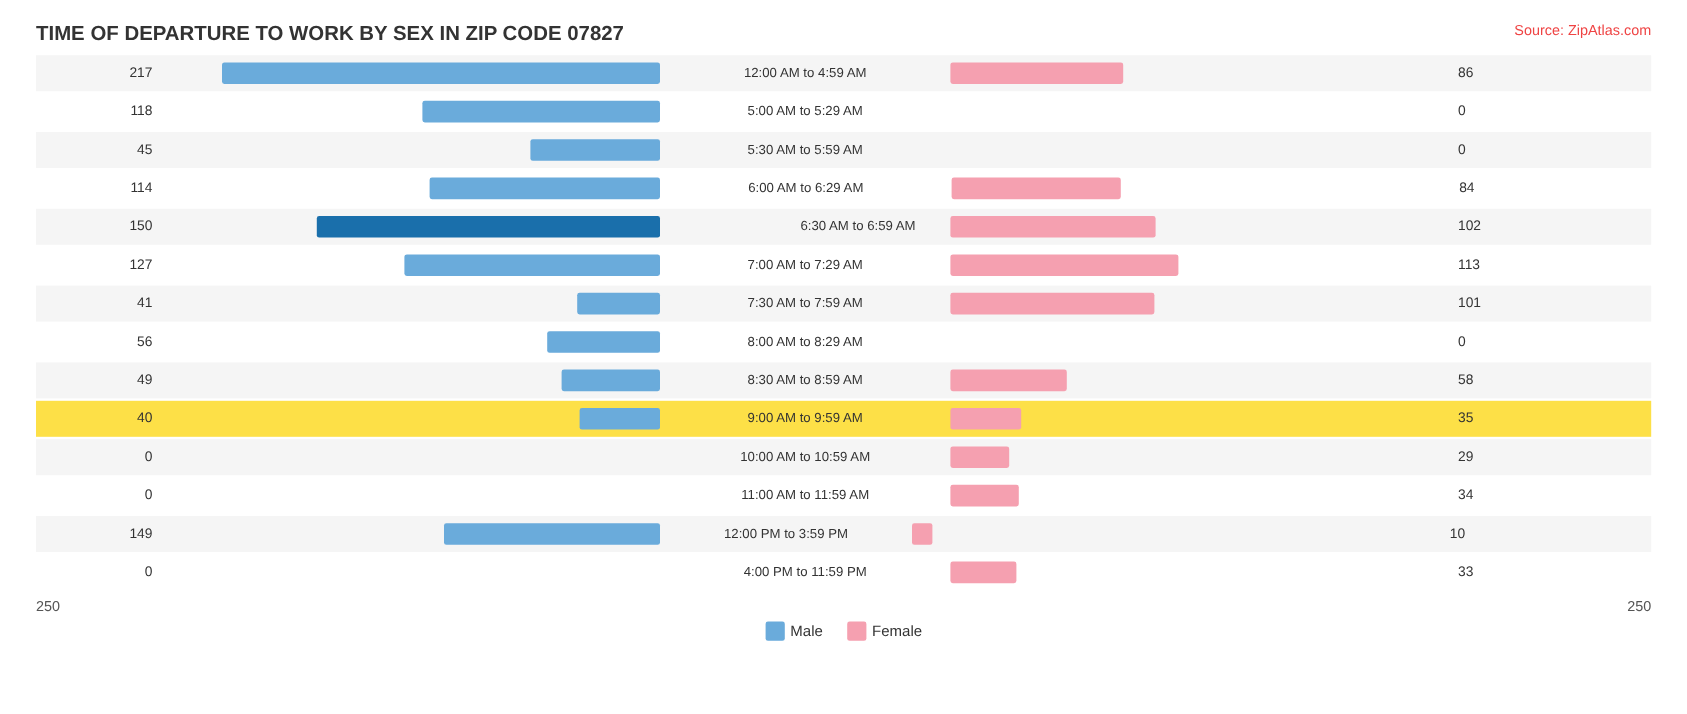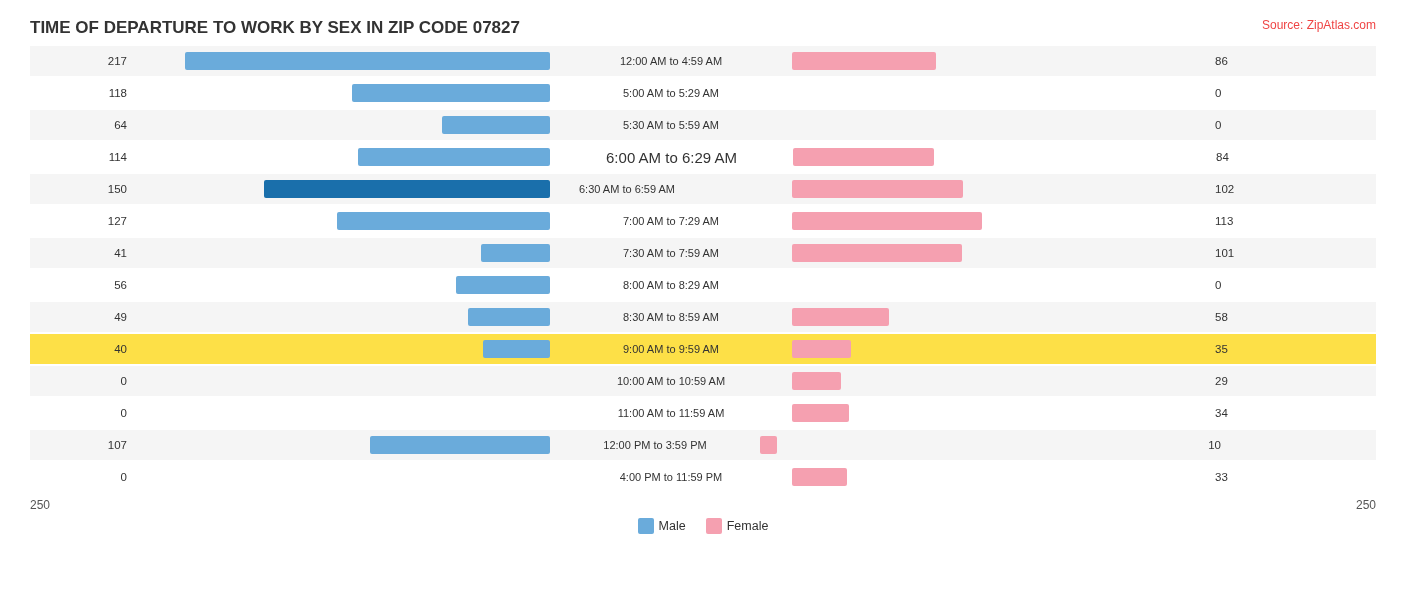--- a/index.html
+++ b/index.html
@@ -172,21 +172,21 @@
         <div style="width:420px; display:flex; align-items:center; height:22px;">
           <div class="bar-female" style="width:0px; background:#f5a0b0; height:18px; border-radius:2px;"></div>
         </div>
         <span class="right-num" style="width:38px;text-align:left;font-size:11.5px;color:#333;margin-left:3px;">0</span>
       </div>
     </div>
   </div>
       <div class="row" style="background: rgb(245, 245, 245);">
     <div class="row-inner">
       <div class="left-section">
-        <span class="left-num" style="width:38px;text-align:right;font-size:11.5px;color:#333;margin-right:3px;">64</span>
+        <span class="left-num" style="width:38px;text-align:right;font-size:11.5px;color:#333;margin-right:3px;">45</span>
         <div style="width:420px; display:flex; align-items:center; justify-content:flex-end; height:22px;">
           <div class="bar-male" style="width:108px; background:#6aabdb; height:18px; border-radius:2px;"></div>
         </div>
       </div>
       <div class="center-label" style="width:200px;text-align:center;font-size:11px;color:#333;flex-shrink:0;padding:0 4px;">5:30 AM to 5:59 AM</div>
       <div class="right-section">
         <div style="width:420px; display:flex; align-items:center; height:22px;">
           <div class="bar-female" style="width:0px; background:#f5a0b0; height:18px; border-radius:2px;"></div>
         </div>
         <span class="right-num" style="width:38px;text-align:left;font-size:11.5px;color:#333;margin-left:3px;">0</span>
@@ -194,38 +194,38 @@
     </div>
   </div>
       <div class="row" style="background: rgb(255, 255, 255);">
     <div class="row-inner">
       <div class="left-section">
         <span class="left-num" style="width:38px;text-align:right;font-size:11.5px;color:#333;margin-right:3px;">114</span>
         <div style="width:420px; display:flex; align-items:center; justify-content:flex-end; height:22px;">
           <div class="bar-male" style="width:192px; background:#6aabdb; height:18px; border-radius:2px;"></div>
         </div>
       </div>
-      <div class="center-label" style="width:201px;text-align:center;font-size:15px;color:#333;flex-shrink:0;padding:0 4px;">6:00 AM to 6:29 AM</div>
+      <div class="center-label" style="width:201px;text-align:center;font-size:11px;color:#333;flex-shrink:0;padding:0 4px;">6:00 AM to 6:29 AM</div>
       <div class="right-section">
         <div style="width:420px; display:flex; align-items:center; height:22px;">
           <div class="bar-female" style="width:141px; background:#f5a0b0; height:18px; border-radius:2px;"></div>
         </div>
         <span class="right-num" style="width:38px;text-align:left;font-size:11.5px;color:#333;margin-left:3px;">84</span>
       </div>
     </div>
   </div>
       <div class="row" style="background: rgb(245, 245, 245);">
     <div class="row-inner">
       <div class="left-section">
         <span class="left-num" style="width:38px;text-align:right;font-size:11.5px;color:#333;margin-right:3px;">150</span>
         <div style="width:420px; display:flex; align-items:center; justify-content:flex-end; height:22px;">
           <div class="bar-male" style="width:286px; background:#1a6fab; height:18px; border-radius:2px;"></div>
         </div>
       </div>
-      <div class="center-label" style="width:200px;text-align:left;font-size:11px;color:#333;flex-shrink:0;padding:0 8px;">6:30 AM to 6:59 AM</div>
+      <div class="center-label" style="width:200px;text-align:right;font-size:11px;color:#333;flex-shrink:0;padding:0 8px;">6:30 AM to 6:59 AM</div>
       <div class="right-section">
         <div style="width:420px; display:flex; align-items:center; height:22px;">
           <div class="bar-female" style="width:171px; background:#f5a0b0; height:18px; border-radius:2px;"></div>
         </div>
         <span class="right-num" style="width:38px;text-align:left;font-size:11.5px;color:#333;margin-left:3px;">102</span>
       </div>
     </div>
   </div>
       <div class="row" style="background: rgb(255, 255, 255);">
     <div class="row-inner">
@@ -342,21 +342,21 @@
         <div style="width:420px; display:flex; align-items:center; height:22px;">
           <div class="bar-female" style="width:57px; background:#f5a0b0; height:18px; border-radius:2px;"></div>
         </div>
         <span class="right-num" style="width:38px;text-align:left;font-size:11.5px;color:#333;margin-left:3px;">34</span>
       </div>
     </div>
   </div>
       <div class="row" style="background: rgb(245, 245, 245);">
     <div class="row-inner">
       <div class="left-section">
-        <span class="left-num" style="width:38px;text-align:right;font-size:11.5px;color:#333;margin-right:3px;">107</span>
+        <span class="left-num" style="width:38px;text-align:right;font-size:11.5px;color:#333;margin-right:3px;">149</span>
         <div style="width:420px; display:flex; align-items:center; justify-content:flex-end; height:22px;">
           <div class="bar-male" style="width:180px; background:#6aabdb; height:18px; border-radius:2px;"></div>
         </div>
       </div>
       <div class="center-label" style="width:168px;text-align:center;font-size:11px;color:#333;flex-shrink:0;padding:0 4px;">12:00 PM to 3:59 PM</div>
       <div class="right-section">
         <div style="width:420px; display:flex; align-items:center; height:22px;">
           <div class="bar-female" style="width:17px; background:#f5a0b0; height:18px; border-radius:2px;"></div>
         </div>
         <span class="right-num" style="width:38px;text-align:right;font-size:11.5px;color:#333;margin-left:3px;">10</span>

